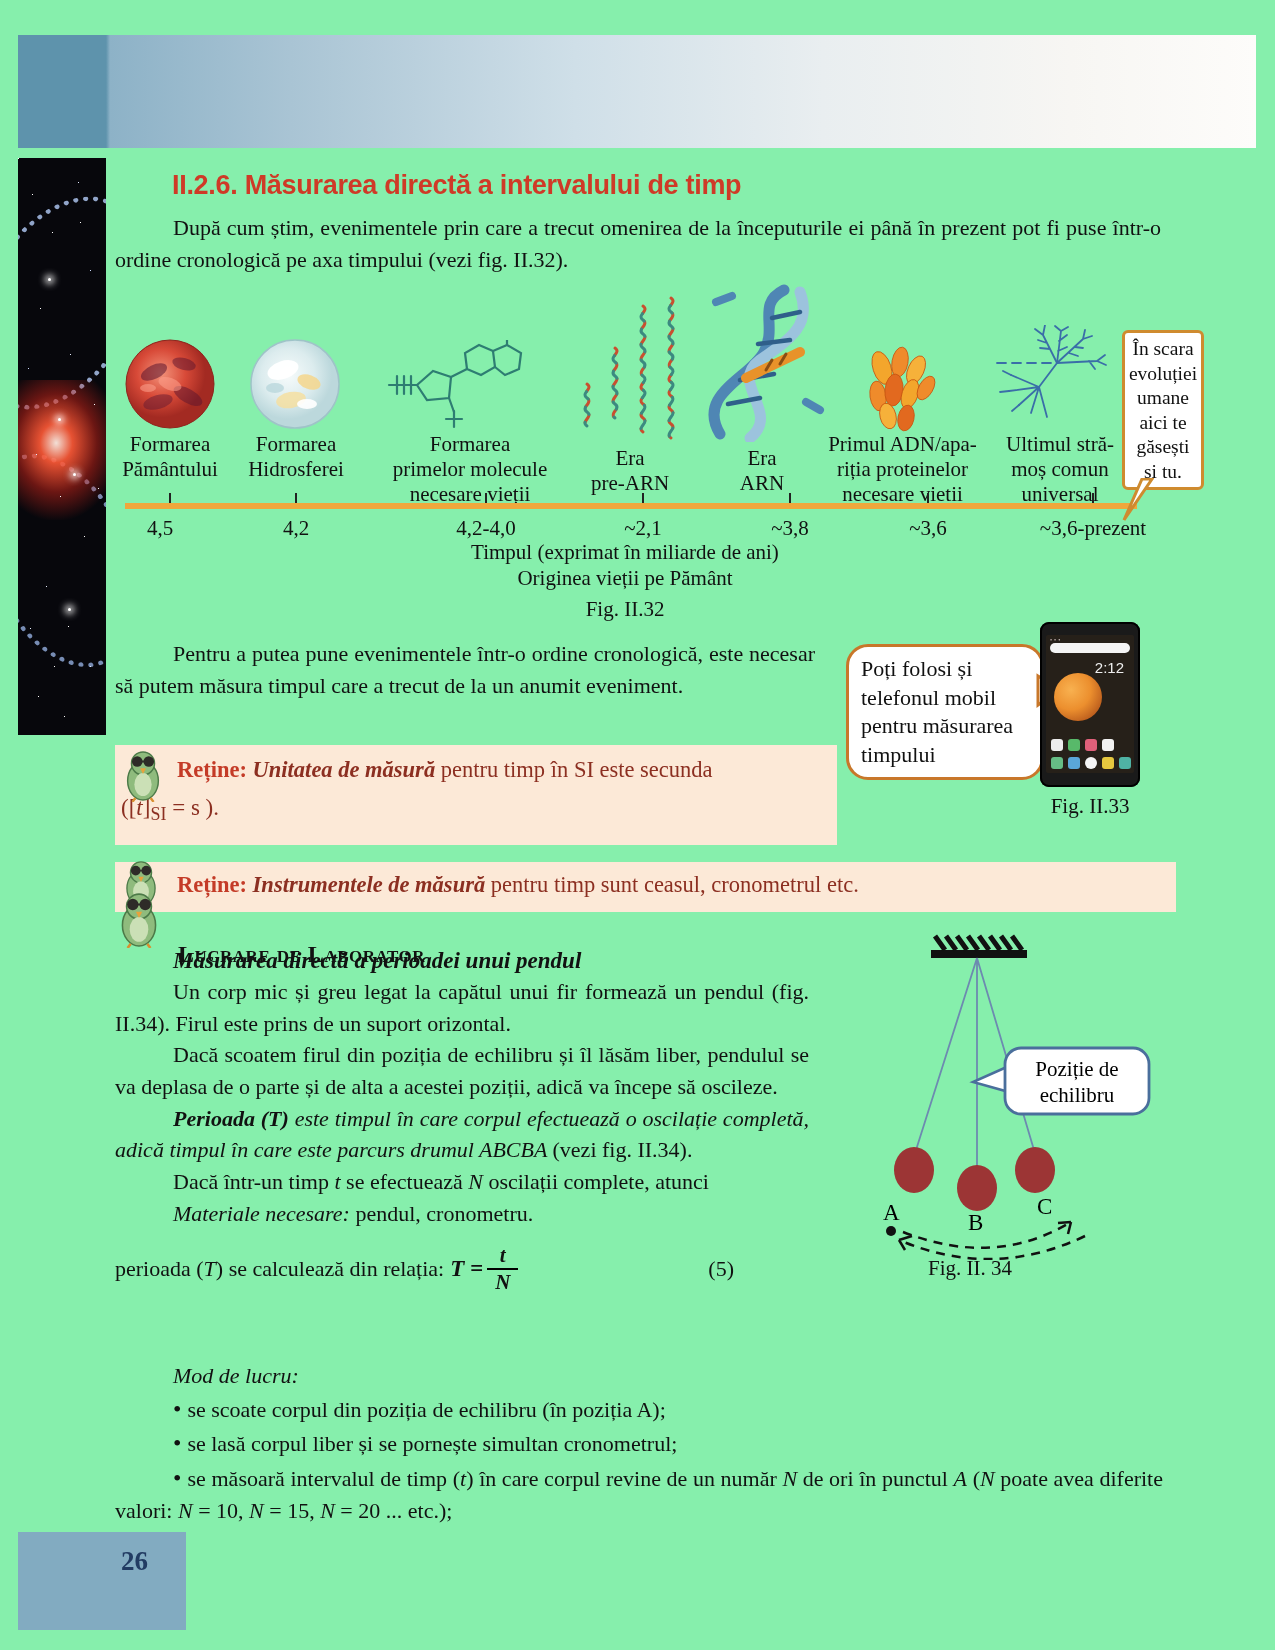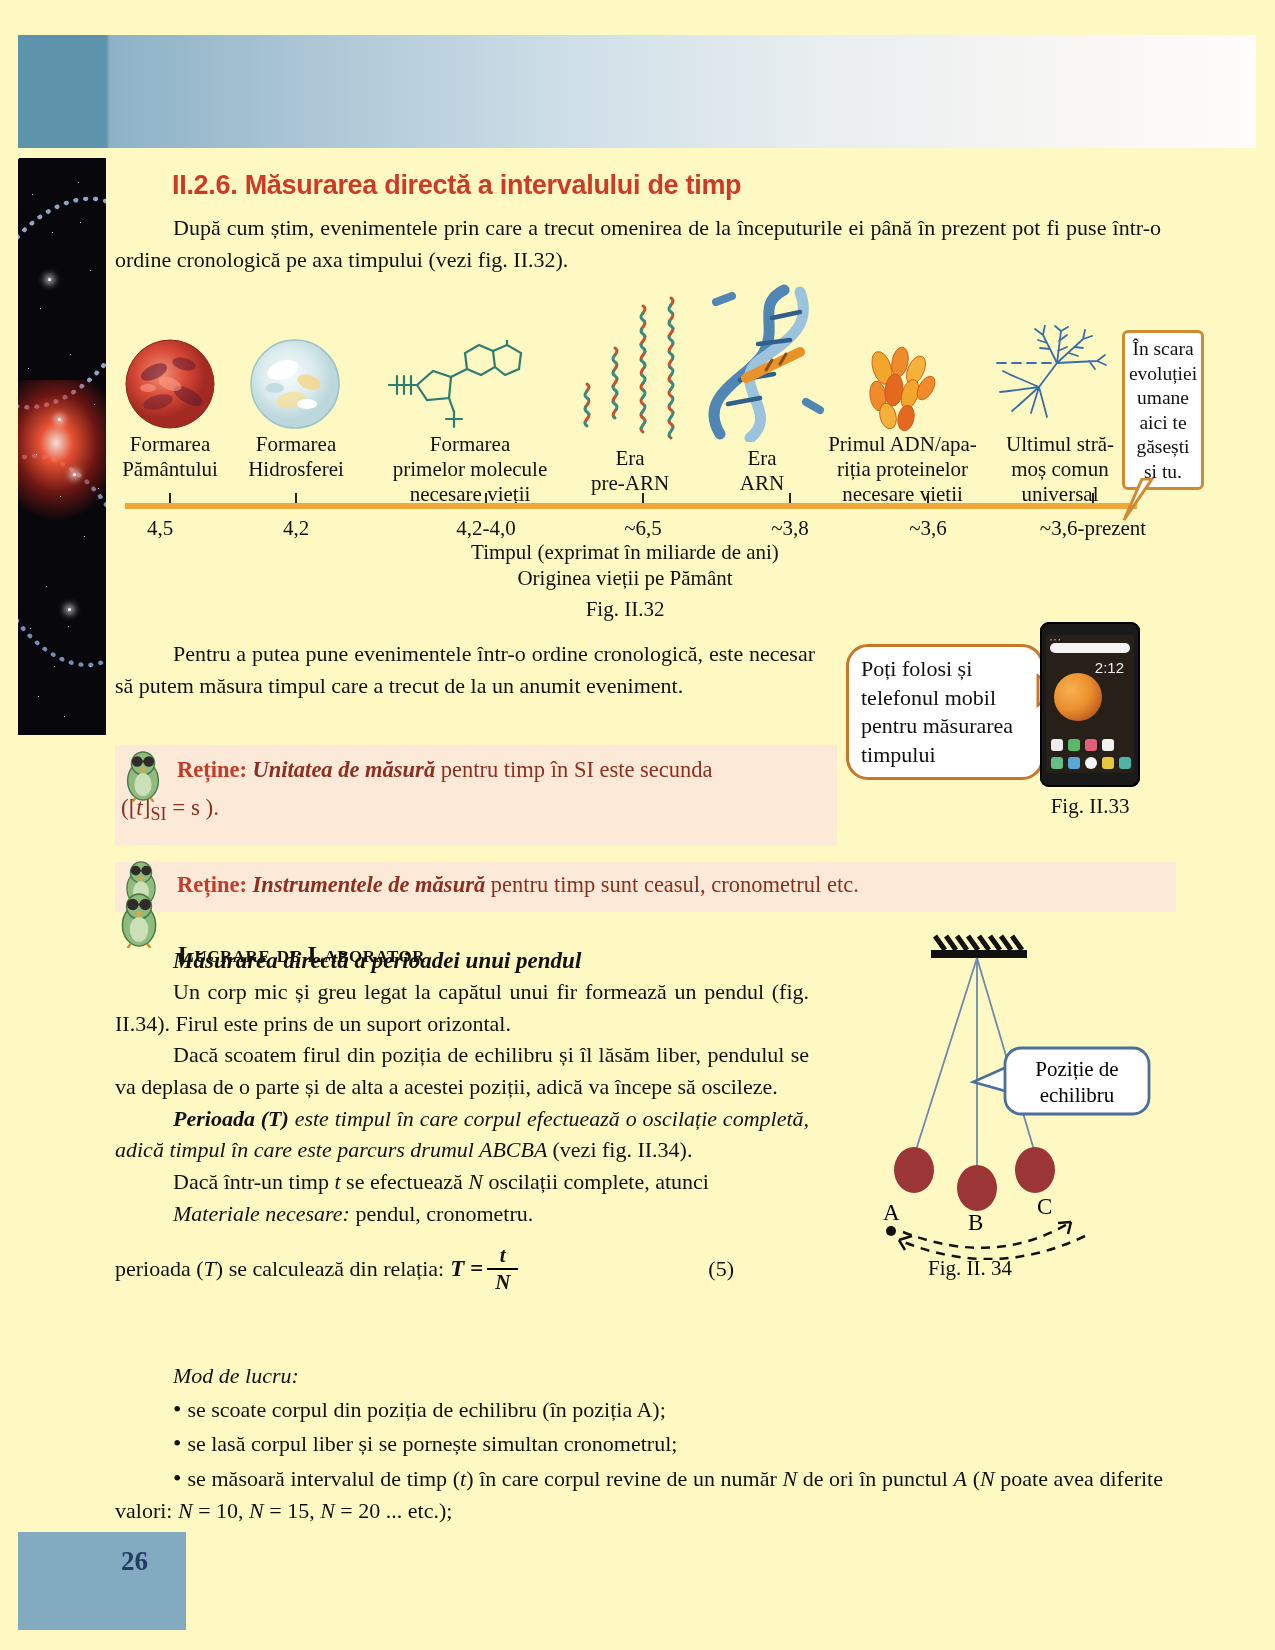--- a/index.html
+++ b/index.html
@@ -1,16 +1,16 @@
 <!DOCTYPE html>
 <html><head>
 <meta charset="utf-8">
 <style>
   html,body{margin:0;padding:0;background:#e9e9e9;}
-  .page{position:relative;width:1275px;height:1650px;background:#fef9c3;overflow:hidden;
+  .page{position:relative;width:1275px;height:1650px;background:#86efac;overflow:hidden;
         font-family:"Liberation Serif",serif;color:#111;}
   .abs{position:absolute;}
   .pre{white-space:pre-line;}
   .ctr{text-align:center;}
   
   .hdr{left:18px;top:35px;width:1238px;height:113px;
        background:linear-gradient(90deg,#5e93ac 0,#5e93ac 88px,#8db2c7 92px,#a9c4d4 22%,#cfdfe8 45%,#e9eef0 65%,#f7f6f3 85%,#fdfcfa 100%);}
   
   .sidebar{left:18px;top:158px;width:88px;height:577px;background:#07070c;overflow:hidden;}
   .ring{position:absolute;border-radius:50%;}
@@ -201,21 +201,21 @@
   <div class="tick" style="left:169px;"></div>
   <div class="tick" style="left:295px;"></div>
   <div class="tick" style="left:485px;"></div>
   <div class="tick" style="left:642px;"></div>
   <div class="tick" style="left:789px;"></div>
   <div class="tick" style="left:927px;"></div>
   <div class="tick" style="left:1092px;"></div>
   <div class="tl-value" style="left:100px;width:120px;">4,5</div>
   <div class="tl-value" style="left:236px;width:120px;">4,2</div>
   <div class="tl-value" style="left:416px;width:140px;">4,2-4,0</div>
-  <div class="tl-value" style="left:583px;width:120px;">~6,5</div>
+  <div class="tl-value" style="left:583px;width:120px;">~2,1</div>
   <div class="tl-value" style="left:730px;width:120px;">~3,8</div>
   <div class="tl-value" style="left:868px;width:120px;">~3,6</div>
   <div class="tl-value" style="left:1003px;width:180px;">~3,6-prezent</div>
 
   <div class="abs callout pre">În scara
 evoluției
 umane
 aici te
 găsești
 și tu.</div>

